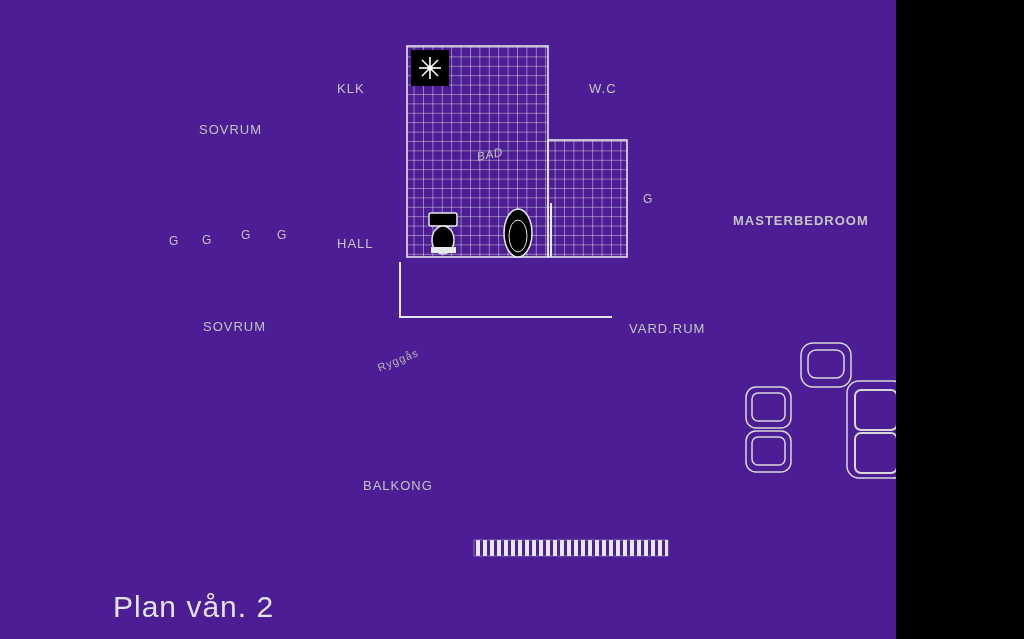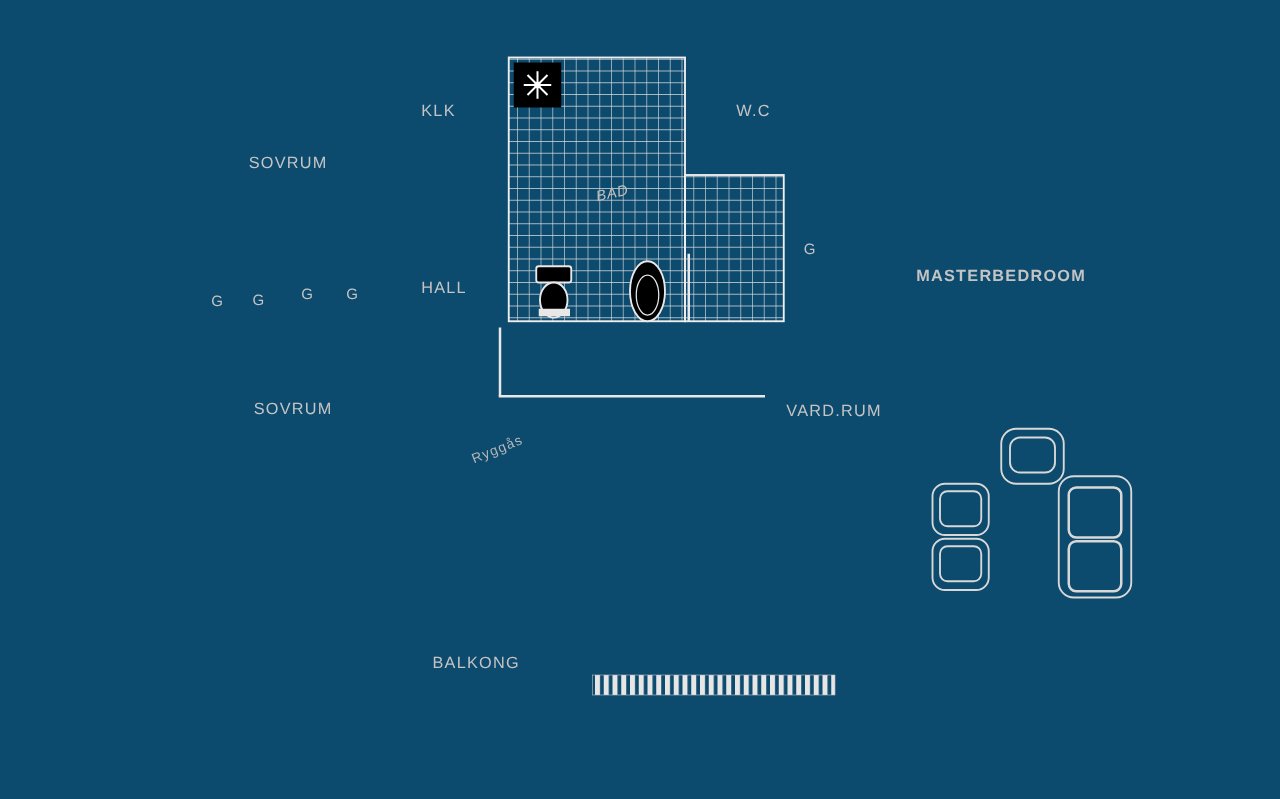--- a/index.html
+++ b/index.html
@@ -1,19 +1,19 @@
 <!DOCTYPE html>
 <html><head>
 <meta charset="utf-8">
 <style>
   html,body{margin:0;padding:0;background:#000;}
   #stage{
     position:relative;
-    width:1024px;height:639px;
-    background:#0c4a6e;
+    width:896px;height:639px;
+    background:#4c1d95;
     overflow:hidden;
     font-family:"Liberation Sans", sans-serif;
   }
   #drawing{position:absolute;left:0;top:0;}
   .label{
     position:absolute;
     color:#c4c4c4;
     font-size:13px;
     letter-spacing:1px;
     white-space:nowrap;
@@ -104,26 +104,27 @@
       </g>
     </g>
   </svg>
 
   <div class="label" style="left:337px;top:81px;">KLK</div>
   <div class="label" style="left:589px;top:81px;">W.C</div>
   <div class="label" style="left:199px;top:122px;">SOVRUM</div>
   <div class="label small rot-bad" style="left:477px;top:150px;">BAD</div>
   <div class="label g" style="left:643px;top:192px;">G</div>
   <div class="label" style="left:733px;top:213px;font-weight:bold;">MASTERBEDROOM</div>
-  <div class="label" style="left:337px;top:222px;">HALL</div>
+  <div class="label" style="left:337px;top:236px;">HALL</div>
 
   <div class="label g" style="left:169px;top:234px;">G</div>
   <div class="label g" style="left:202px;top:233px;">G</div>
   <div class="label g" style="left:241px;top:228px;">G</div>
   <div class="label g" style="left:277px;top:228px;">G</div>
 
   <div class="label" style="left:203px;top:319px;">SOVRUM</div>
   <div class="label" style="left:629px;top:321px;">VARD.RUM</div>
   <div class="label rot-ryggas" style="left:378px;top:362px;">Ryggås</div>
-  <div class="label" style="left:346px;top:478px;margin-top:44px;">BALKONG</div>
+  <div class="label" style="left:363px;top:478px;">BALKONG</div>
 
+  <div class="plan-title">Plan vån. 2</div>
 
 </div>
 
 </body></html>

